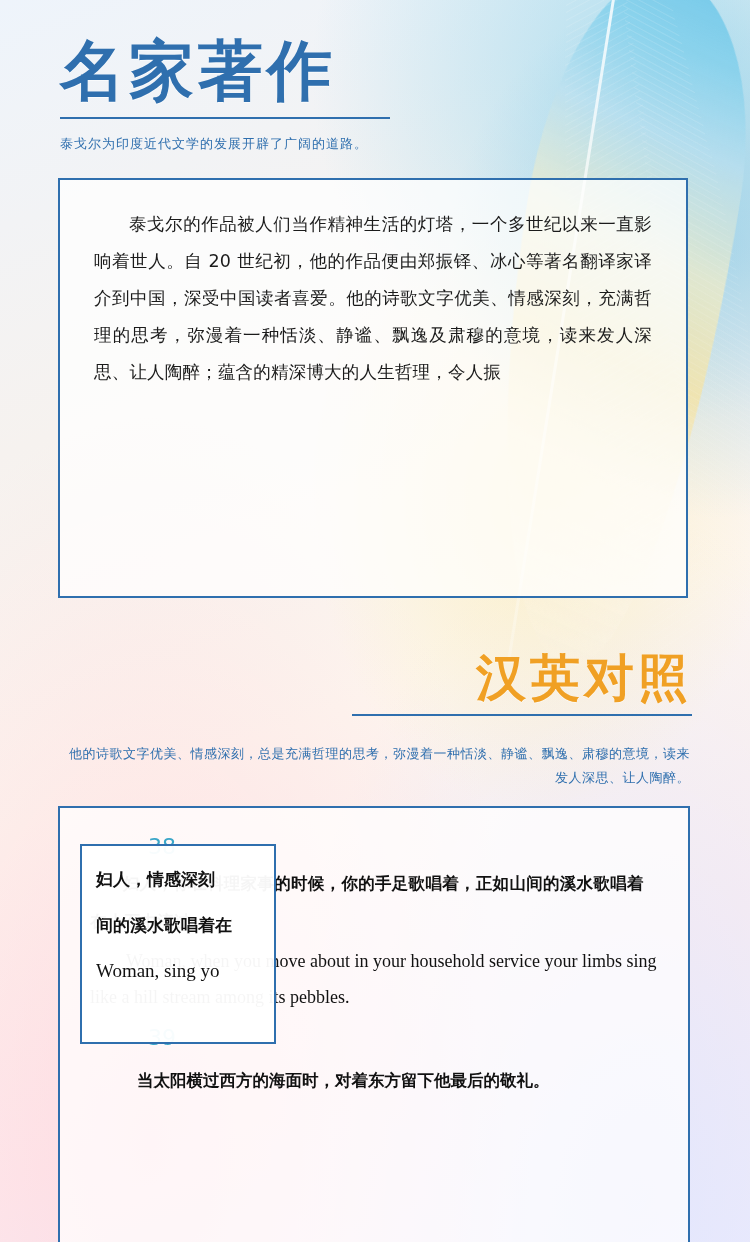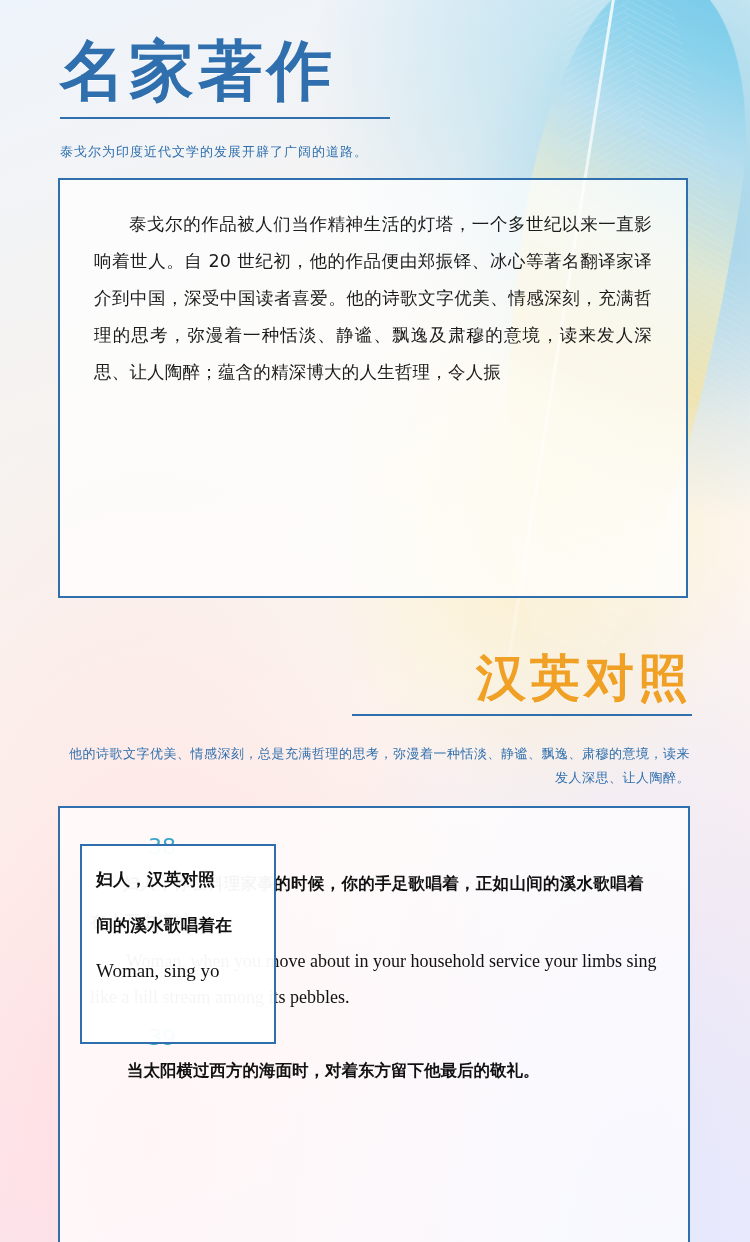--- a/index.html
+++ b/index.html
@@ -90,21 +90,21 @@
     line-height: 1.25;
     text-shadow: 0 1px 0 rgba(255,255,255,0.6);
   }
   .sec1-rule {
     margin-top: 6px;
     width: 330px;
     height: 2px;
     background: #2f6fae;
   }
   .sec1-sub {
-    margin-top: 24px;
+    margin-top: 16px;
     font-family: "DejaVu Sans", sans-serif;
     font-size: 13px;
     color: #2f6fae;
     letter-spacing: 1px;
   }
 
   
   .frame1 {
     position: absolute;
     left: 58px;
@@ -210,21 +210,21 @@
     text-indent: 2em;
     margin: 2px 0 0 0;
   }
   .poem-cn2 {
     font-family: "DejaVu Sans", sans-serif;
     font-weight: bold;
     font-size: 16.5px;
     line-height: 34px;
     color: #111;
     text-indent: 2em;
-    margin: 4px;
+    margin: 14px;
   }
 
   
   .selection-box {
     position: absolute;
     left: 80px;
     top: 844px;
     width: 196px;
     height: 200px;
     border: 2px solid #2f6fae;
@@ -456,18 +456,18 @@
     <div class="frame2-inner">
       <div class="poem-num">38</div>
       <p class="poem-cn">妇人，你在料理家事的时候，你的手足歌唱着，正如山间的溪水歌唱着在小石中流过。</p>
       <p class="poem-en">Woman, when you move about in your household service your limbs sing like a hill stream among its pebbles.</p>
       <div class="poem-num">39</div>
       <p class="poem-cn2">当太阳横过西方的海面时，对着东方留下他最后的敬礼。</p>
     </div>
   </div>
 
   <div class="selection-box">
-    <div class="sel-line">妇人，汉英对照</div>
+    <div class="sel-line">妇人，情感深刻</div>
     <div class="sel-line">间的溪水歌唱着在</div>
     <div class="sel-line en">Woman, sing yo</div>
   </div>
 
 </div>
 
 </body></html>

